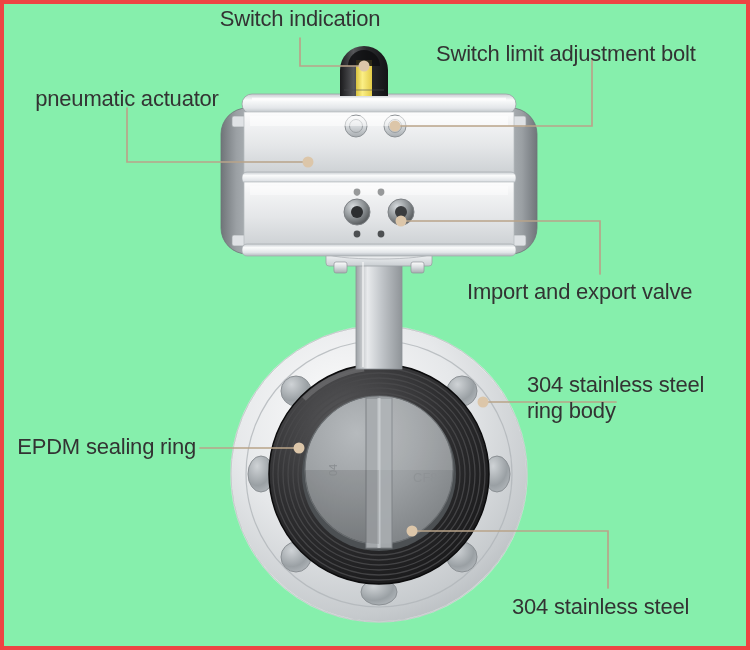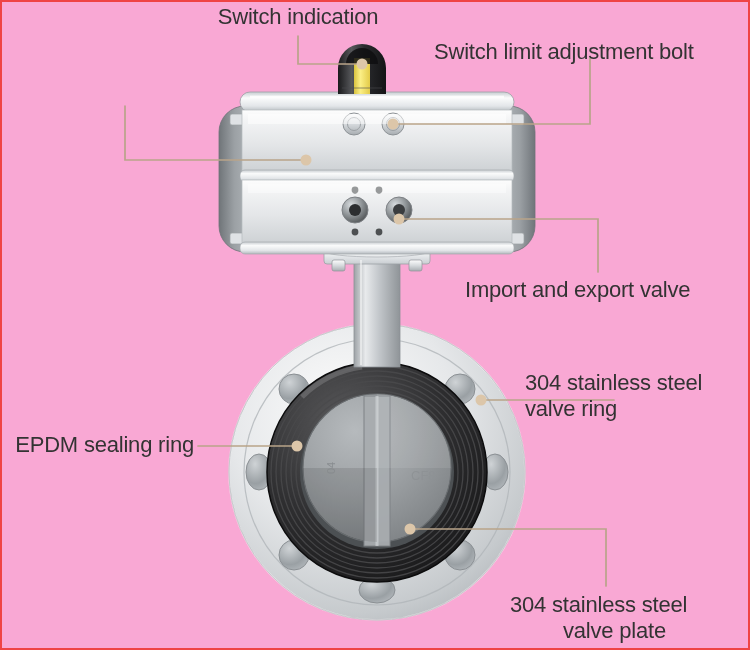--- a/index.html
+++ b/index.html
@@ -6,22 +6,22 @@
   body {
     width: 750px; height: 650px;
     background: #ffffff;
     font-family: "Liberation Sans", sans-serif;
     overflow: hidden;
     position: relative;
   }
   #frame {
     position: absolute;
     inset: 0;
-    border: 2px solid #ef4444;
-    background: #f9a8d4;
+    border: 4px solid #ef4444;
+    background: #86efac;
   }
   #stage { position: absolute; inset: 0; }
 
   .label {
     position: absolute;
     color: #333333;
     font-size: 22px;
     line-height: 1.18;
     white-space: pre;
     letter-spacing: -0.2px;
@@ -261,25 +261,25 @@
         <circle cx="479" cy="398" r="5.5"></circle>
         <circle cx="295" cy="444" r="5.5"></circle>
         <circle cx="408" cy="527" r="5.5"></circle>
       </g>
     </svg>
 
     <div class="label ctr" style="left:186px; top:2px; width:220px;">Switch indication</div>
 
     <div class="label" style="left:432px; top:37px;">Switch limit adjustment bolt</div>
 
+    <div class="label ctr" style="left:23px; top:82px; width:200px;">pneumatic actuator</div>
 
     <div class="label" style="left:463px; top:275px;">Import and export valve</div>
 
     <div class="label" style="left:523px; top:368px;">304 stainless steel</div>
-    <div class="label" style="left:523px; top:394px;">valve ring</div>
+    <div class="label" style="left:523px; top:394px;">ring body</div>
 
     <div class="label rgt" style="left:0px; top:430px; width:192px;">EPDM sealing ring</div>
 
     <div class="label" style="left:508px; top:590px;">304 stainless steel</div>
-    <div class="label" style="left:561px; top:616px;">valve plate</div>
 
   </div>
 </div>
 
 </body></html>

